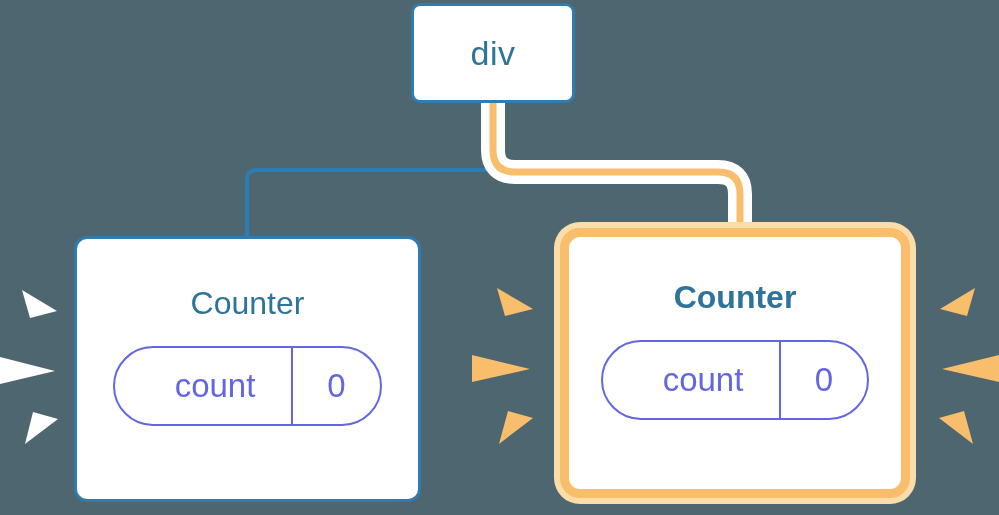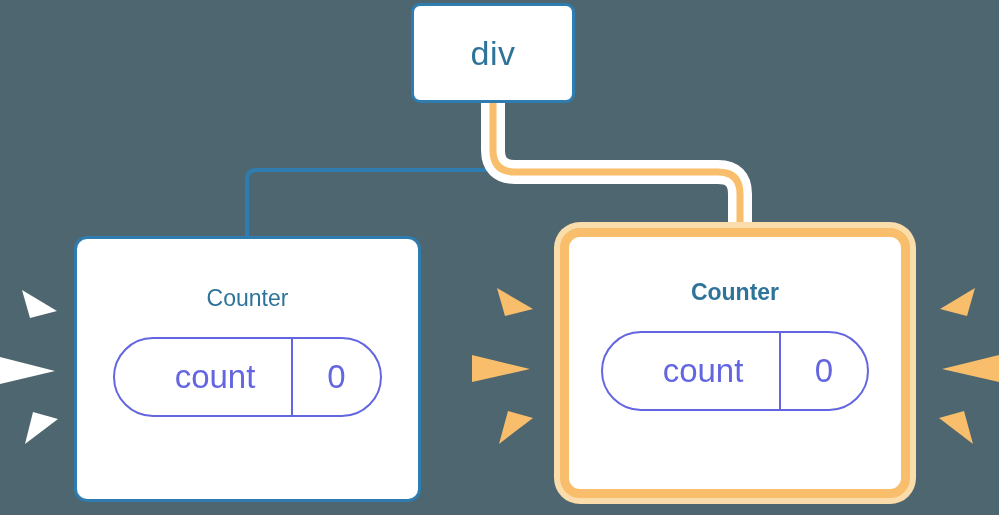--- a/index.html
+++ b/index.html
@@ -63,21 +63,21 @@
     left: 560px;
     top: 228px;
     width: 350px;
     height: 270px;
     border: 9px solid #f9be6b;
     border-radius: 20px;
     padding-top: 44px;
     box-shadow: 0 0 0 6px #fbdcab;
   }
   .node-title {
-    font-size: 23px;
+    font-size: 32px;
     color: #2e7399;
     line-height: 1;
   }
   .node-counter-right .node-title {
     font-weight: bold;
   }
   
   .pill {
     position: relative;
     display: flex;

